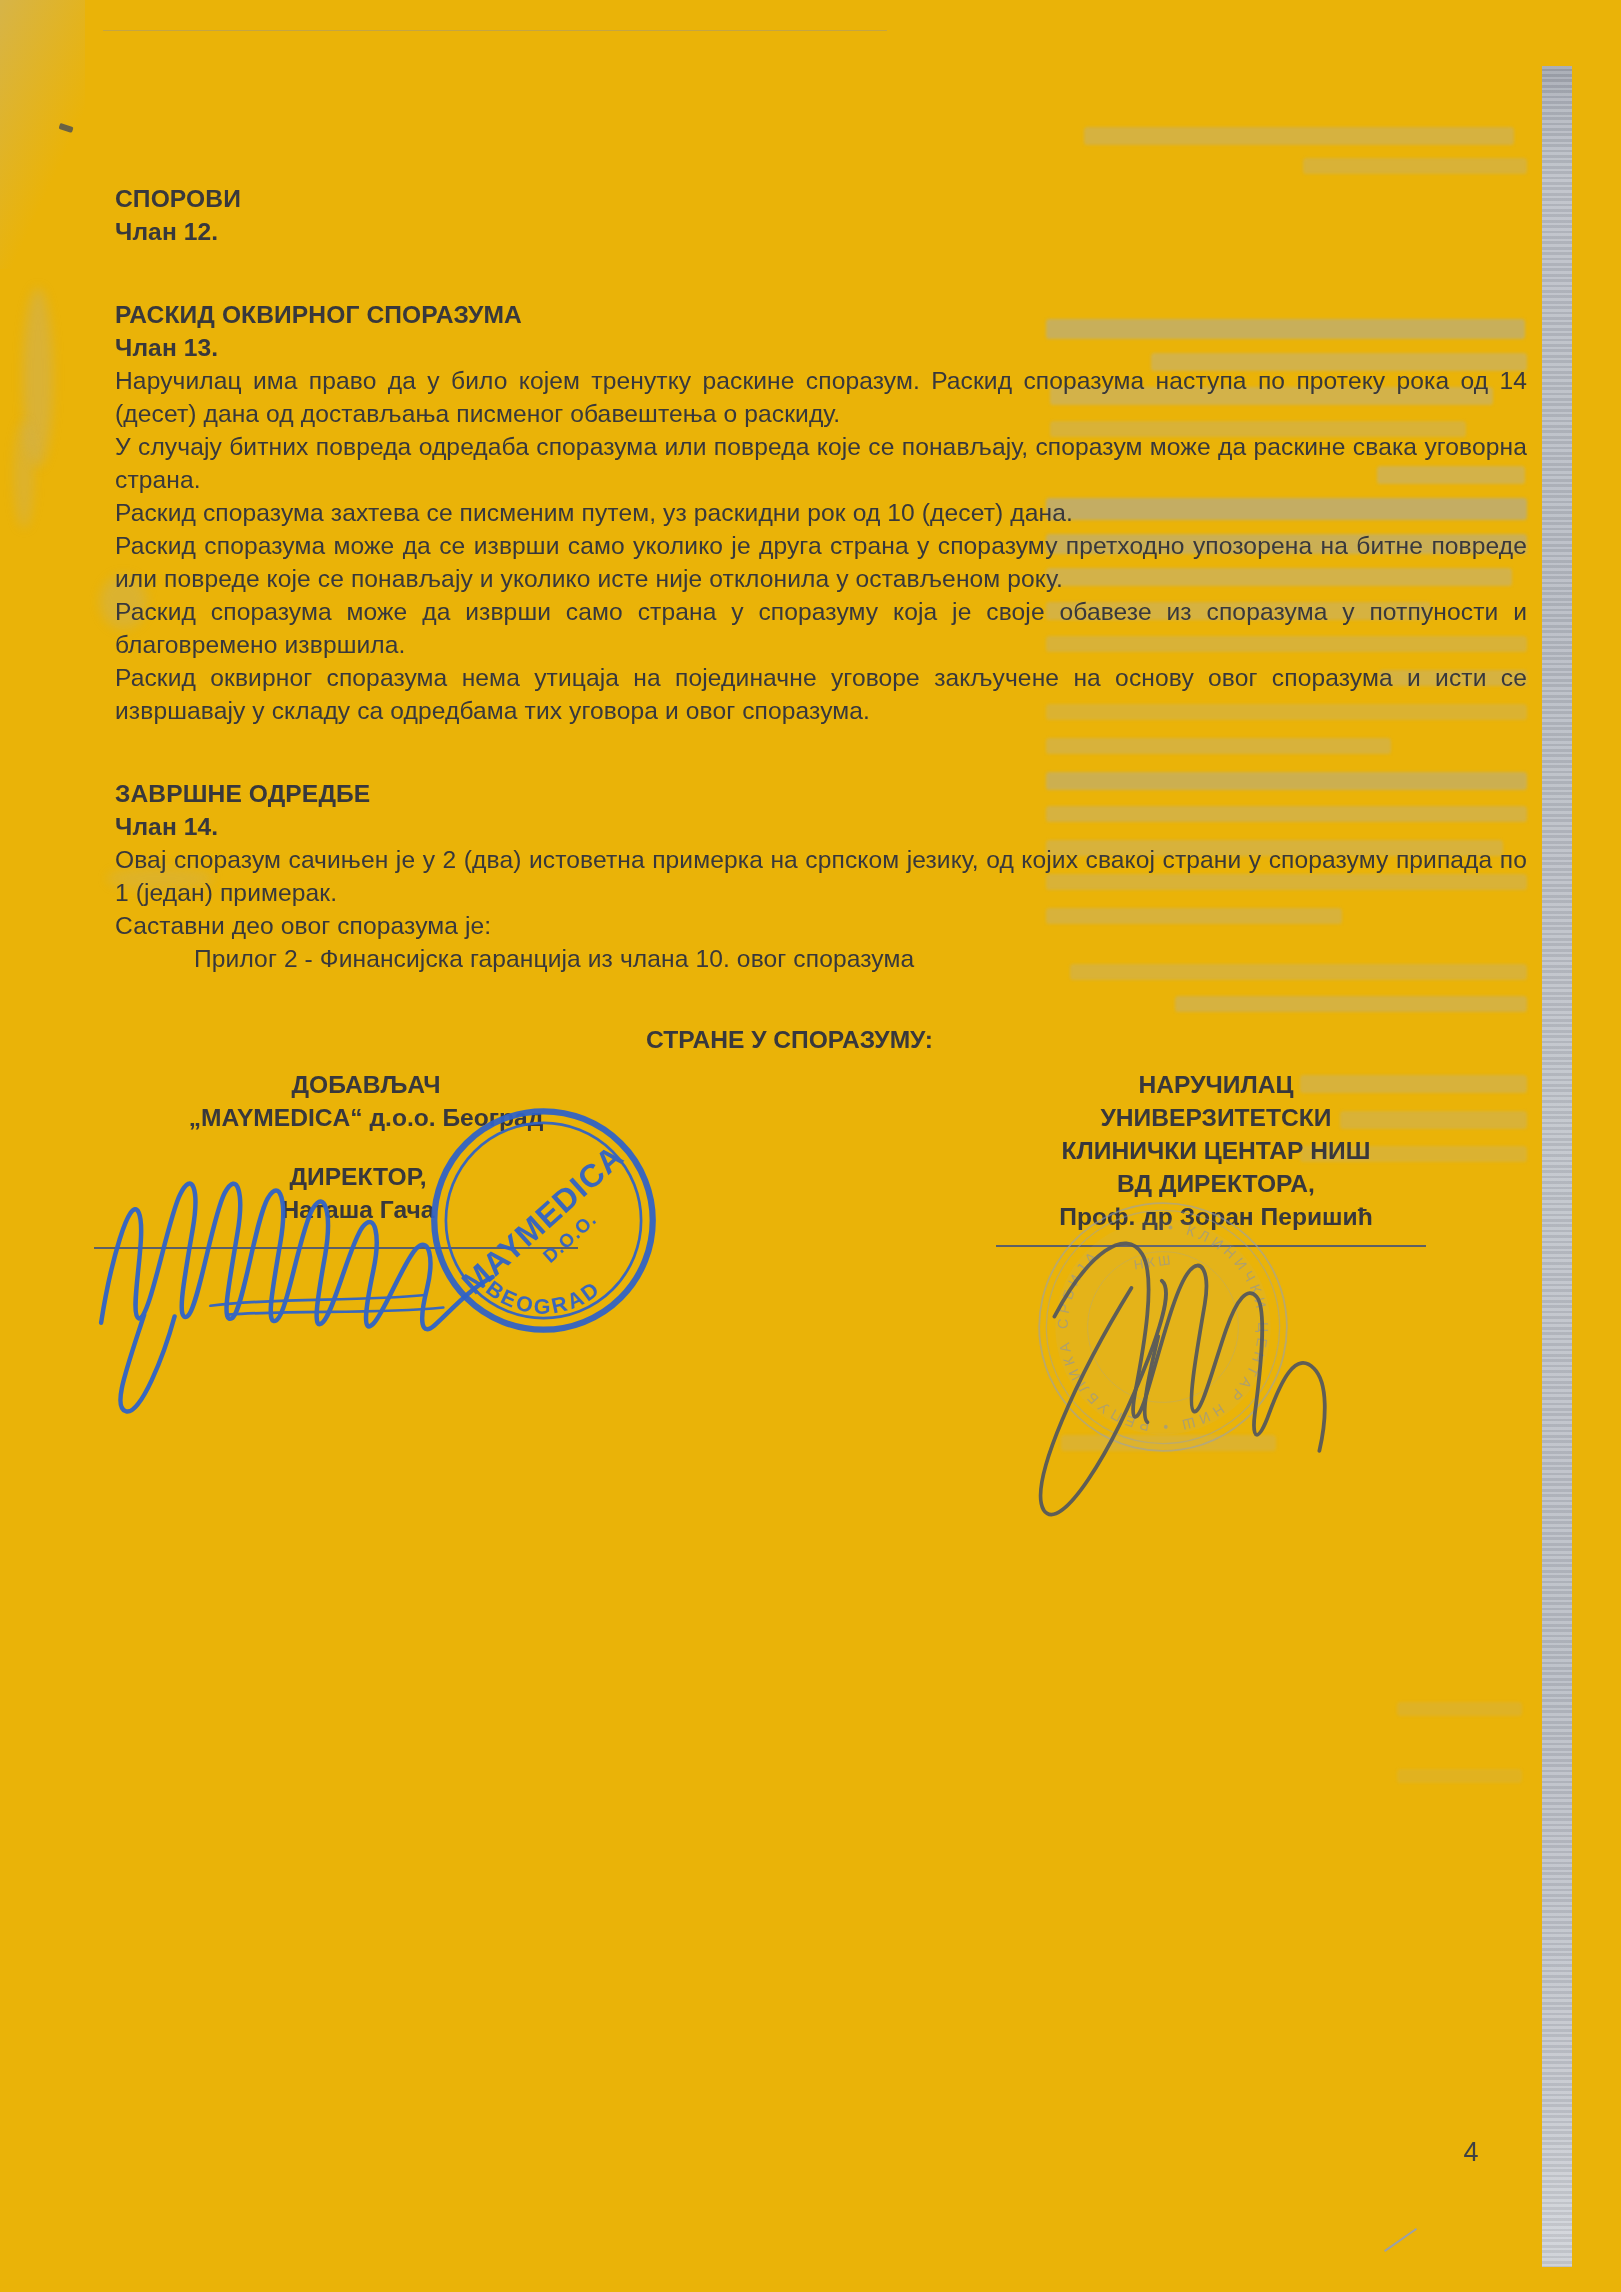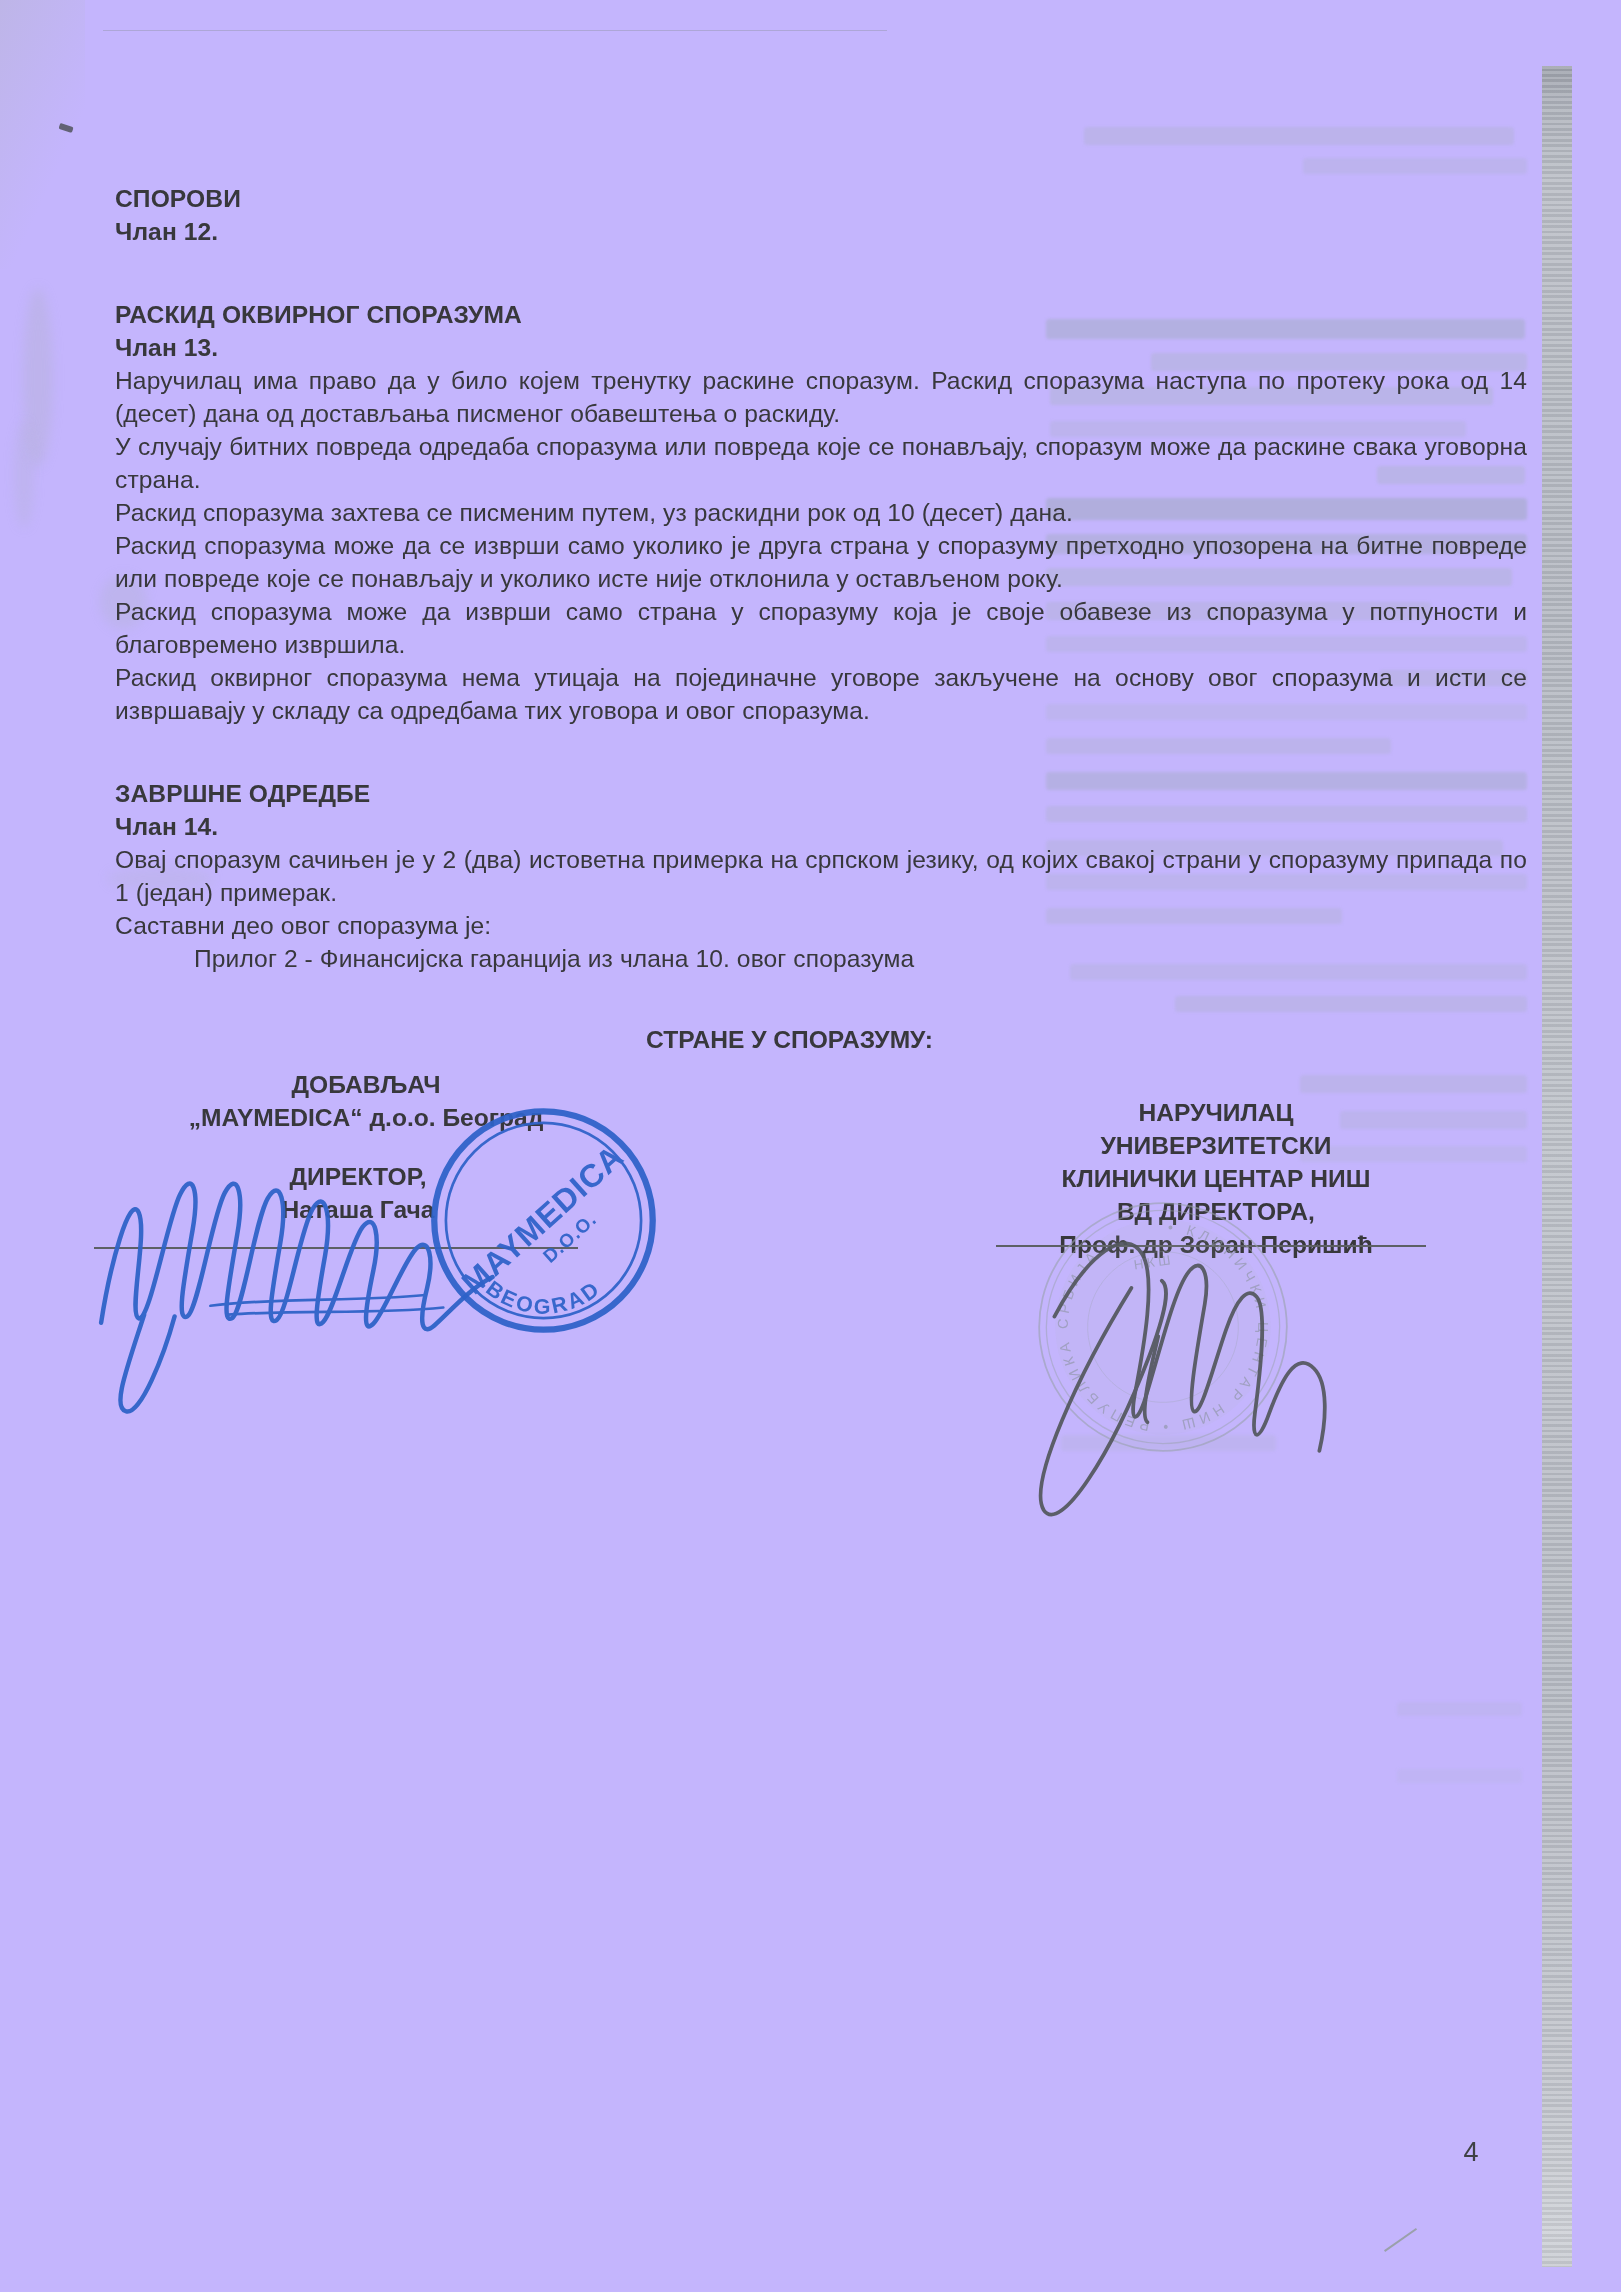--- a/index.html
+++ b/index.html
@@ -1,34 +1,34 @@
 <!DOCTYPE html>
 <html style="font-size:14.3px"><head>
 <meta charset="utf-8">
 <style>
   html,body{margin:0;padding:0;}
   body{width:1621px;height:2293px;background:#ffffff;}
-  .page{position:relative;width:1621px;height:2293px;background:#c4b5fd;overflow:hidden;
+  .page{position:relative;width:1621px;height:2293px;background:#eab308;overflow:hidden;
         font-family:"Liberation Sans",sans-serif;color:#38383c;}
 
   
   .content{position:absolute;left:115px;top:182px;width:1412px;
            font-size:24.6px;line-height:33px;text-align:justify;letter-spacing:0.1px;}
   .content p{margin:0;}
   .content section + section{margin-top:50px;}
   .h{font-weight:bold;text-align:left;}
   .attach{padding-left:79px;text-align:left;}
 
   
   .parties-title{position:absolute;left:109px;top:1026px;width:1361px;text-align:center;
                  font-weight:bold;font-size:24.6px;}
   .col{position:absolute;text-align:center;font-weight:bold;font-size:24.6px;line-height:33px;}
   .supplier-block{left:142px;top:1068px;width:448px;}
   .supplier-signer{left:134px;top:1160px;width:448px;}
-  .client-block{left:992px;top:1096px;width:448px;}
+  .client-block{left:992px;top:1068px;width:448px;}
   .sig-line{position:absolute;height:1.8px;background:#5d6065;}
   .line-left{left:94px;top:1247px;width:484px;}
   .line-right{left:996px;top:1245px;width:430px;}
   .stamp-blue{position:absolute;left:428px;top:1105px;width:231px;height:231px;opacity:.93;}
   .sig-blue{position:absolute;left:85px;top:1130px;width:524px;height:287px;}
   .stamp-gray{position:absolute;left:1032px;top:1196px;width:262px;height:262px;opacity:.8;}
   .sig-pen{position:absolute;left:972px;top:1202px;width:385px;height:367px;}
 
   .page-number{position:absolute;left:1444px;top:2137px;width:54px;text-align:center;
                font-size:27px;color:#3f4144;}

